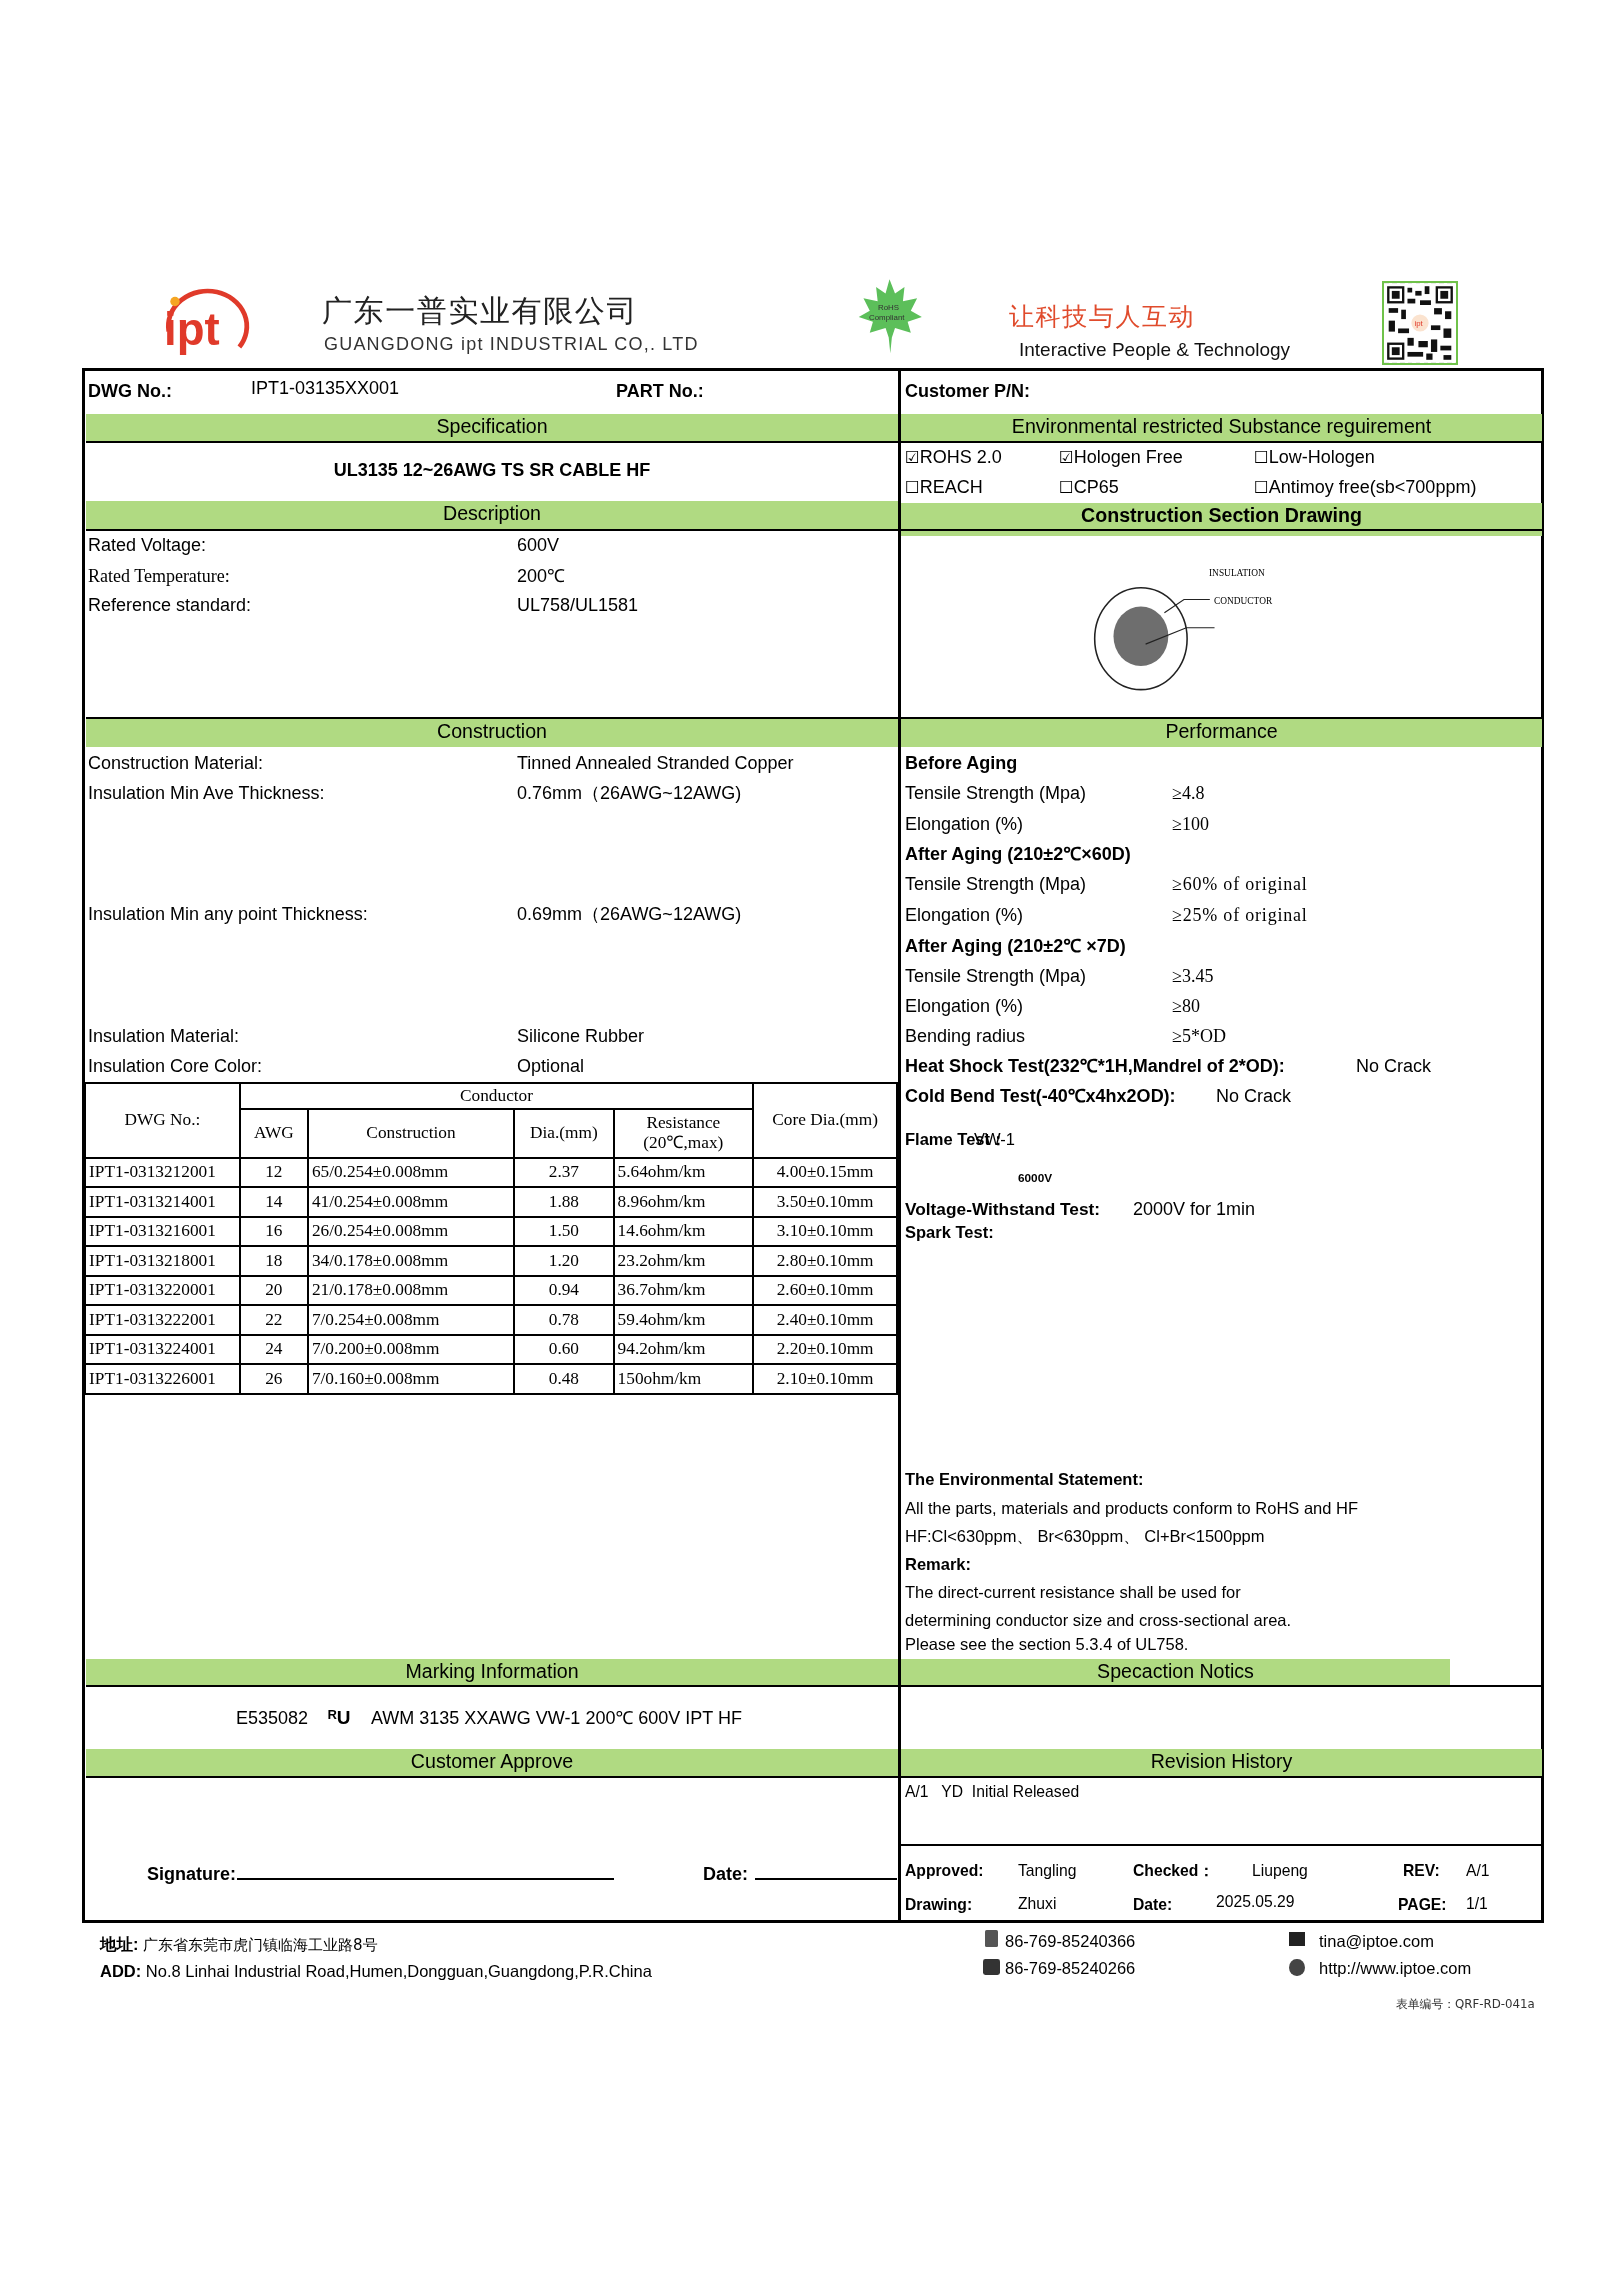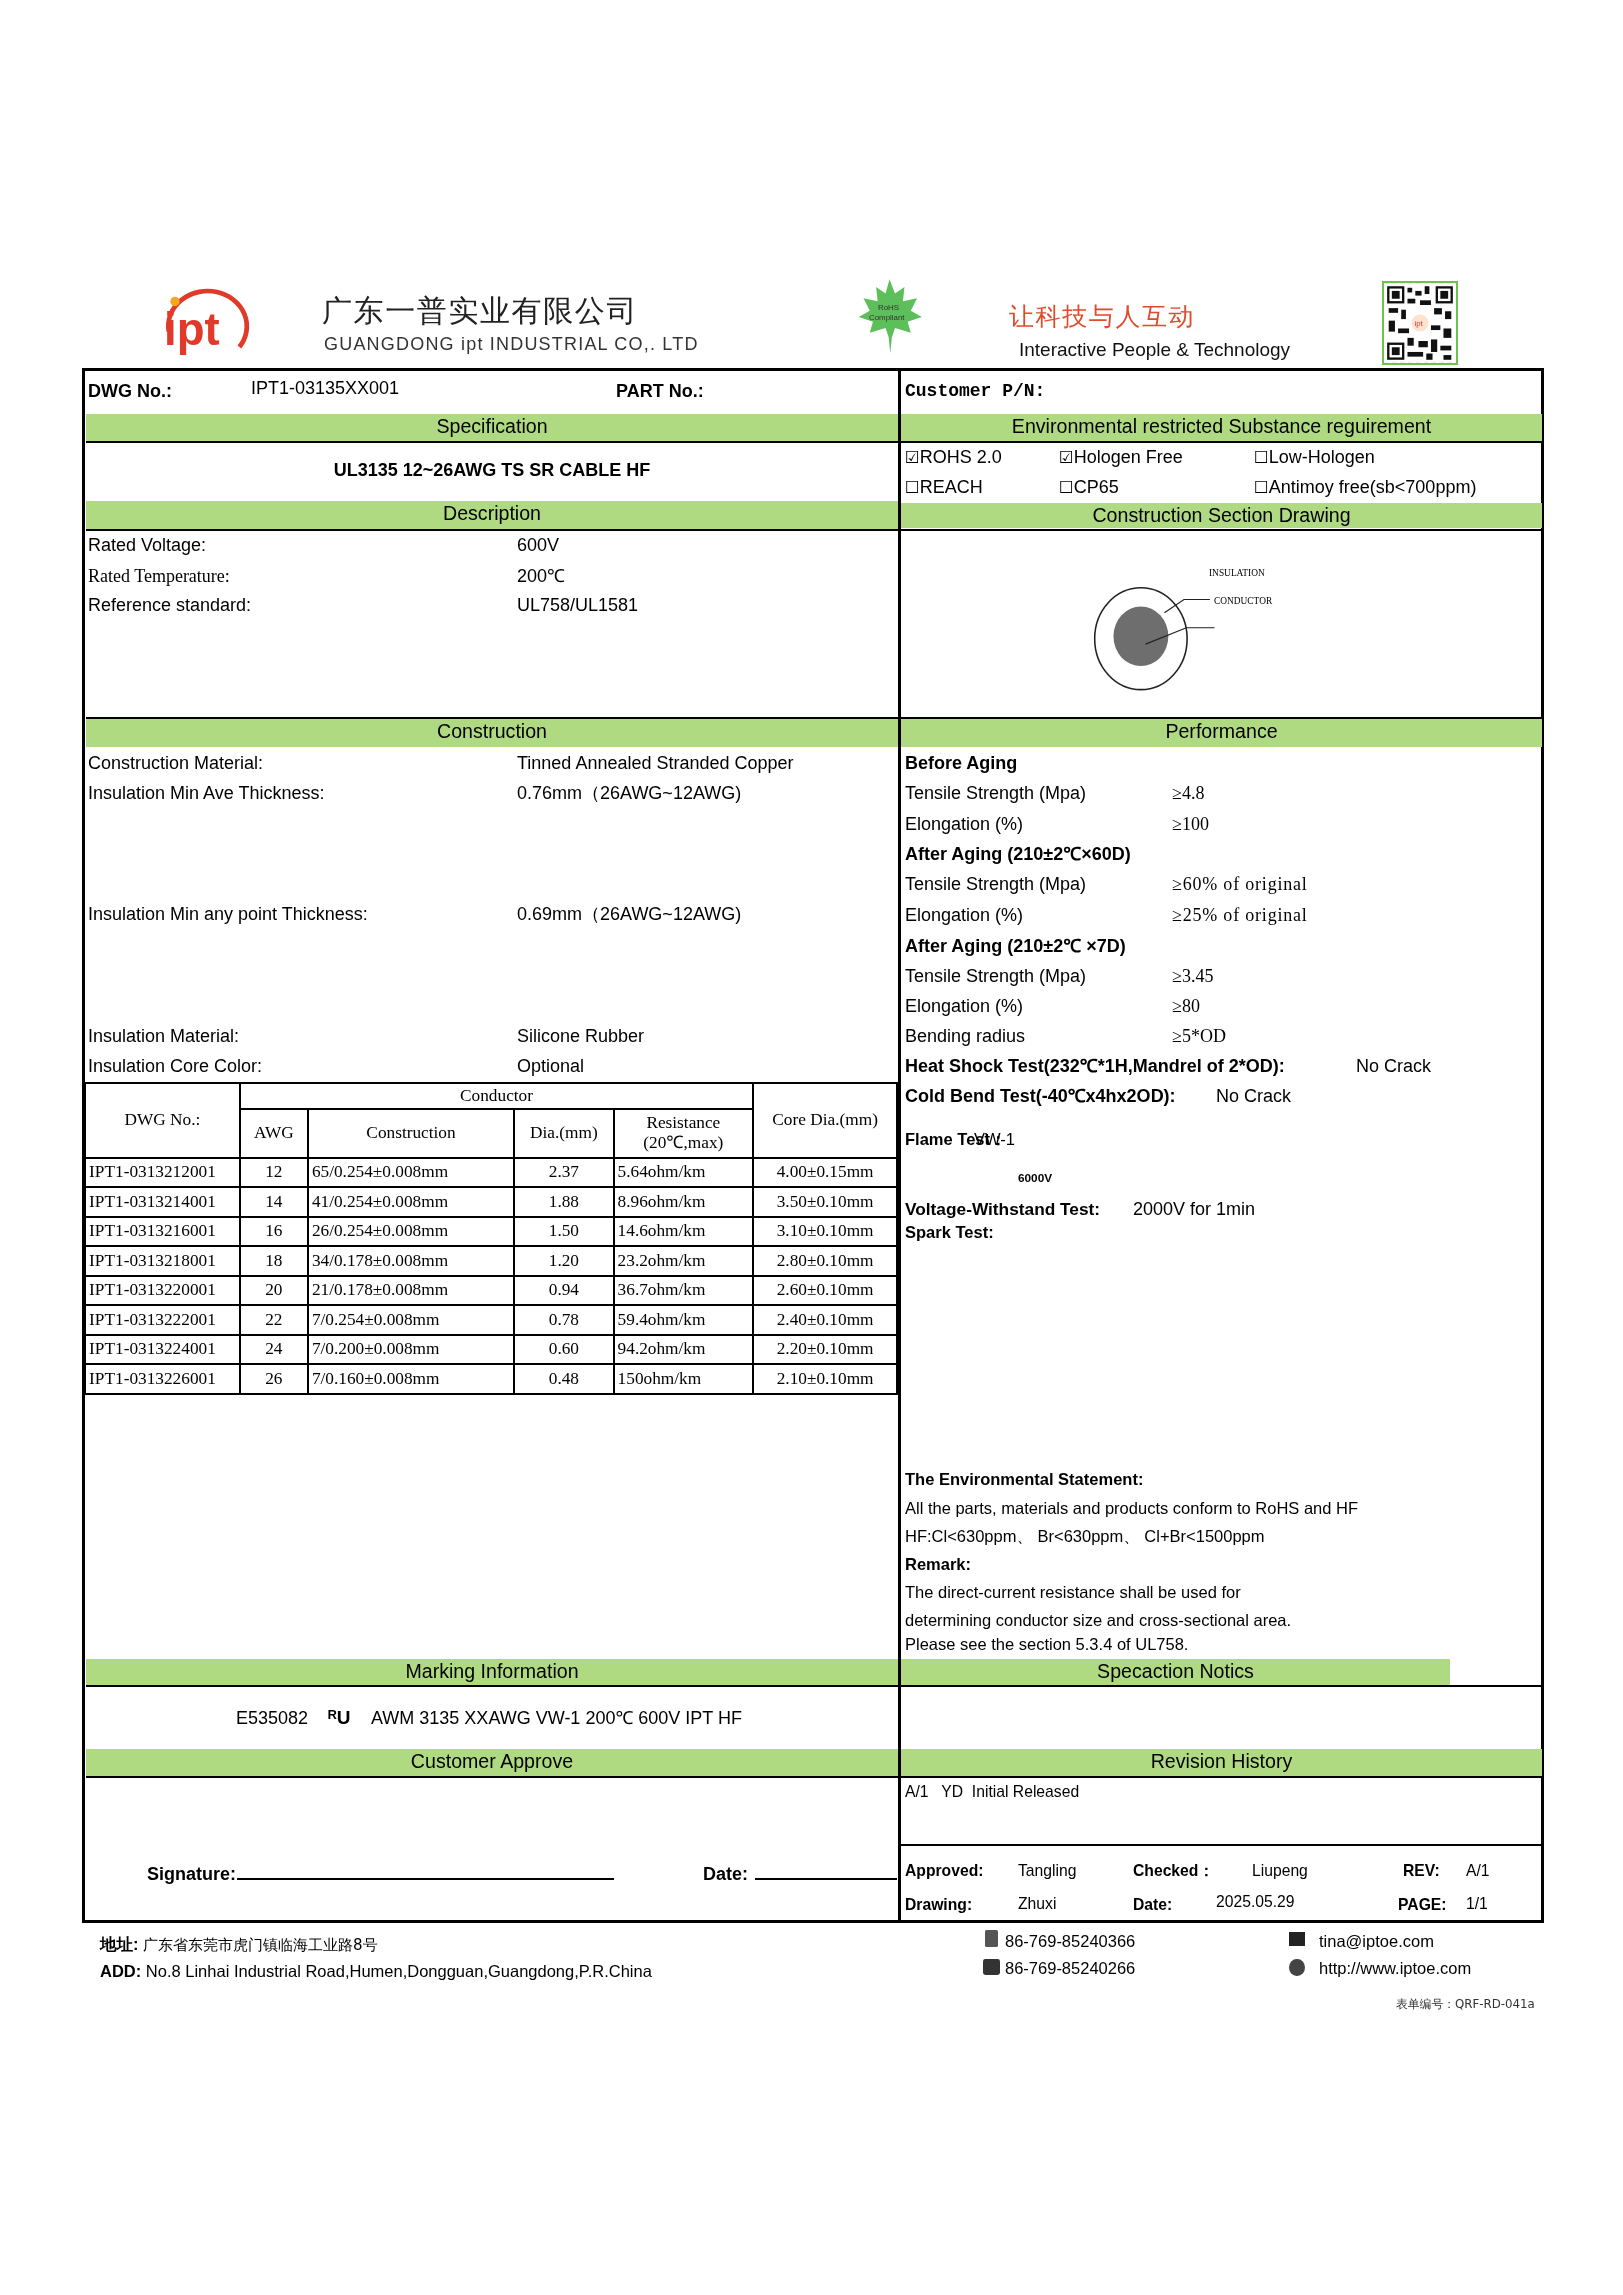--- a/index.html
+++ b/index.html
@@ -219,33 +219,33 @@
 <div class="txt b" style="left:328px;top:1706px;font-size:19px;">ᴿU</div>
 <div class="txt" style="left:371px;top:1707px;">AWM 3135 XXAWG VW-1 200℃ 600V IPT HF</div>
 
 <div class="hdr green" style="left:86px;top:1749px;width:812px;height:27px;">Customer Approve</div>
 <div class="hline" style="left:86px;top:1776px;width:812px;"></div>
 <div class="txt b" style="left:147px;top:1863px;">Signature:</div>
 <div class="abs" style="left:237px;top:1878px;width:377px;height:2.4px;background:#000;"></div>
 <div class="txt b" style="left:703px;top:1863px;">Date:</div>
 <div class="abs" style="left:755px;top:1878px;width:142px;height:2.4px;background:#000;"></div>
 
-<div class="txt b" style="left:905px;top:380px;font-family:Liberation Mono, monospace;">Customer P/N:</div>
+<div class="txt b" style="left:905px;top:380px;">Customer P/N:</div>
 
 <div class="hdr green" style="left:901px;top:414px;width:641px;height:27.5px;">Environmental restricted Substance reguirement</div>
 <div class="hline" style="left:901px;top:441px;width:641px;"></div>
 
 <div class="txt" style="left:905px;top:446px;"><span class="chk">☑</span><span>ROHS 2.0</span></div>
 <div class="txt" style="left:1059px;top:446px;"><span class="chk">☑</span><span>Hologen Free</span></div>
 <div class="txt" style="left:1254px;top:446px;"><span class="chk">☐</span><span>Low-Hologen</span></div>
 <div class="txt" style="left:905px;top:476px;"><span class="chk">☐</span><span>REACH</span></div>
 <div class="txt" style="left:1059px;top:476px;"><span class="chk">☐</span><span>CP65</span></div>
 <div class="txt" style="left:1254px;top:476px;"><span class="chk">☐</span><span>Antimoy free(sb&lt;700ppm)</span></div>
 
-<div class="hdr green" style="left:901px;top:503px;width:641px;height:25px;">Construction Section Drawing</div>
+<div class="hdr green" style="left:901px;top:503px;width:641px;height:33px;font-weight:bold;">Construction Section Drawing</div>
 <div class="hline" style="left:901px;top:529px;width:641px;"></div>
 
 <div class="abs" style="left:1084px;top:558px;width:236px;height:141px;">
   <svg width="236" height="141" viewBox="0 0 300 180">
     <ellipse cx="72" cy="103" rx="59" ry="65" fill="none" stroke="#222" stroke-width="2"></ellipse>
     <ellipse cx="72" cy="100" rx="35" ry="38" fill="#6e6e6e"></ellipse>
     <polyline points="102,70 127,53 160,53" fill="none" stroke="#222" stroke-width="1.5"></polyline>
     <polyline points="78,110 130,89 166,89" fill="none" stroke="#222" stroke-width="1.5"></polyline>
   </svg>
 </div>

